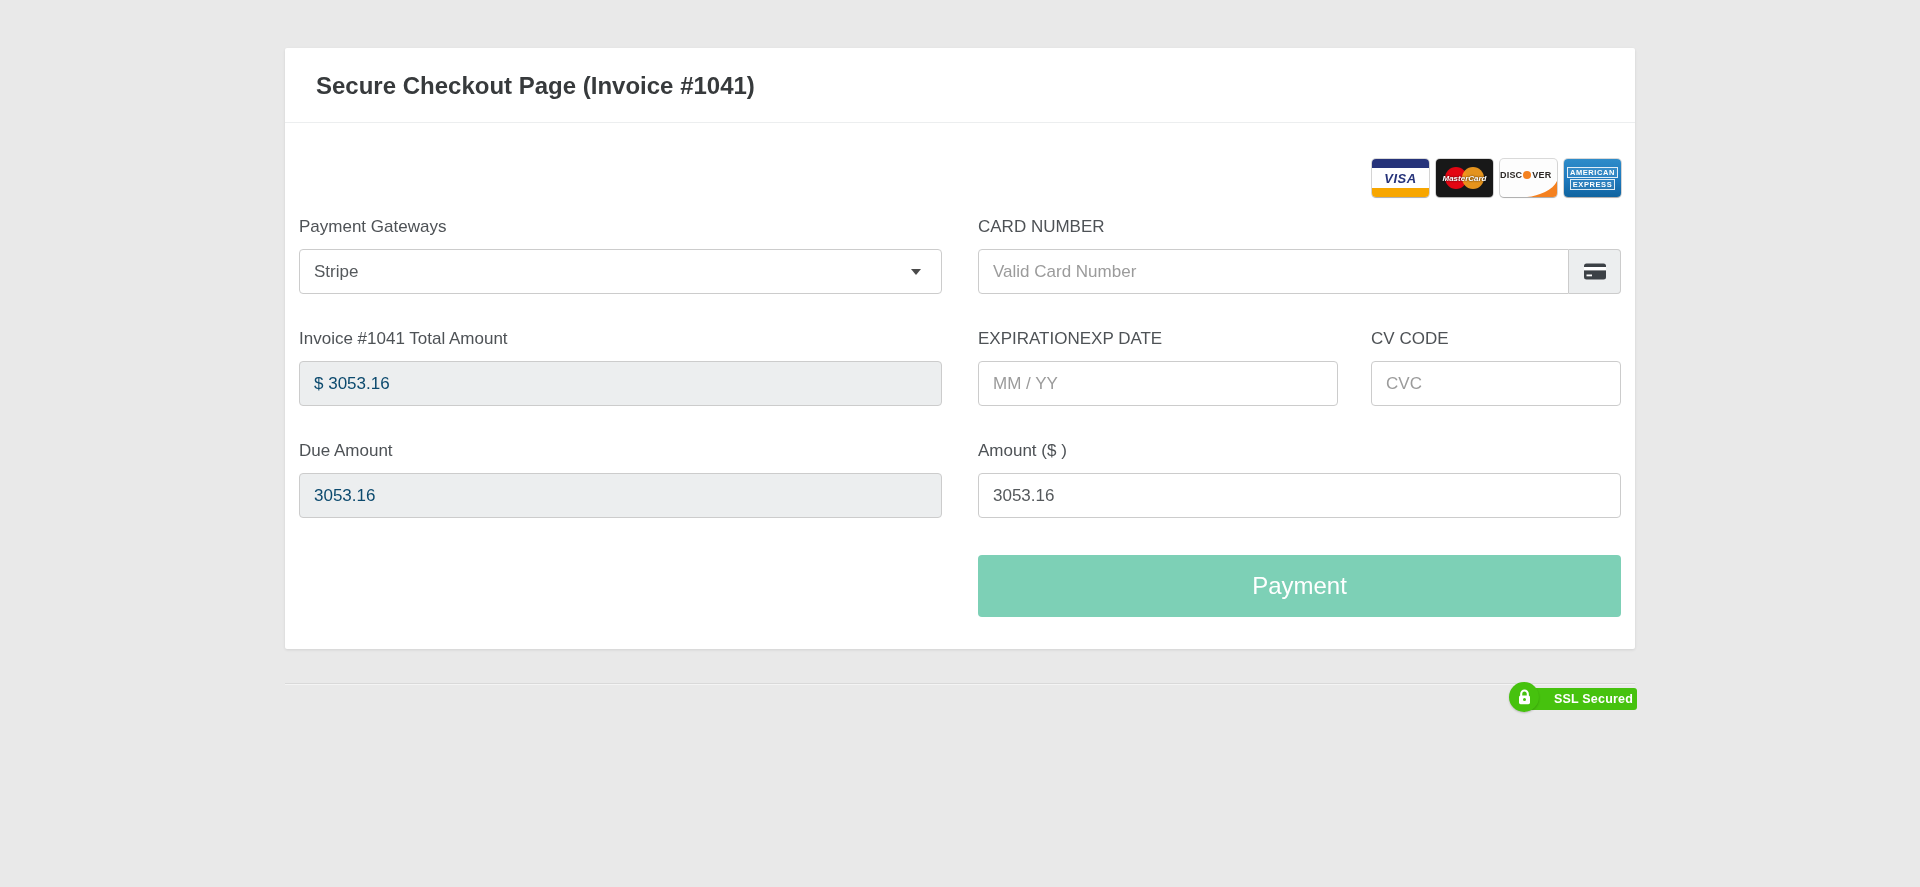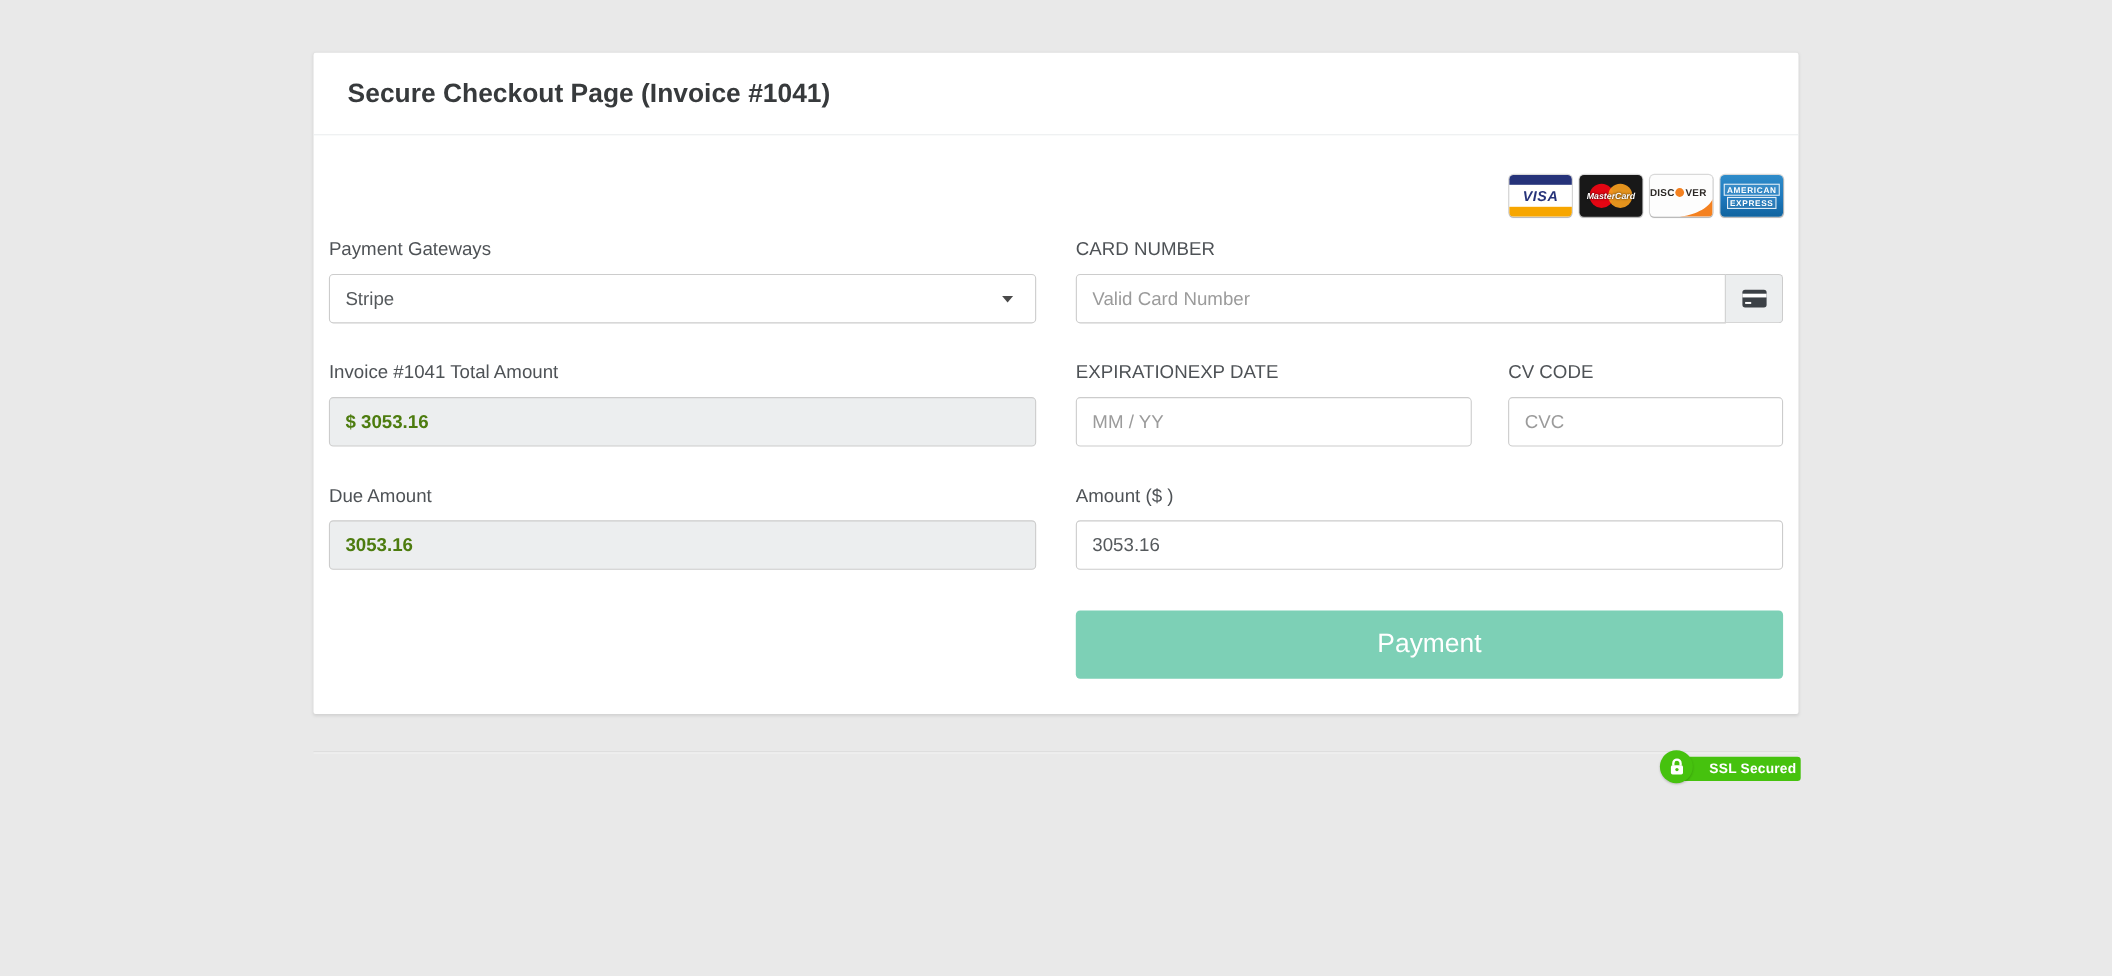--- a/index.html
+++ b/index.html
@@ -100,21 +100,21 @@
     border: 1px solid #ccc;
     border-radius: 4px;
     padding: 0 14px;
     font-size: 17px;
     color: #55595c;
     background: #fff;
     font-family: "Liberation Sans", sans-serif;
     outline: none;
   }
   .form-control::placeholder { color: #9b9b9b; }
-  .form-control.is-static { background: #eceeef; color: #4d7c0f; font-weight: bold; }
+  .form-control.is-static { background: #eceeef; color: #0c4a6e; }
 
   
   .select-box {
     width: 100%; height: 45px;
     border: 1px solid #ccc; border-radius: 4px;
     background: #fff;
     display: flex; align-items: center; justify-content: space-between;
     padding: 0 14px;
     font-size: 17px; color: #55595c;
     cursor: pointer;

